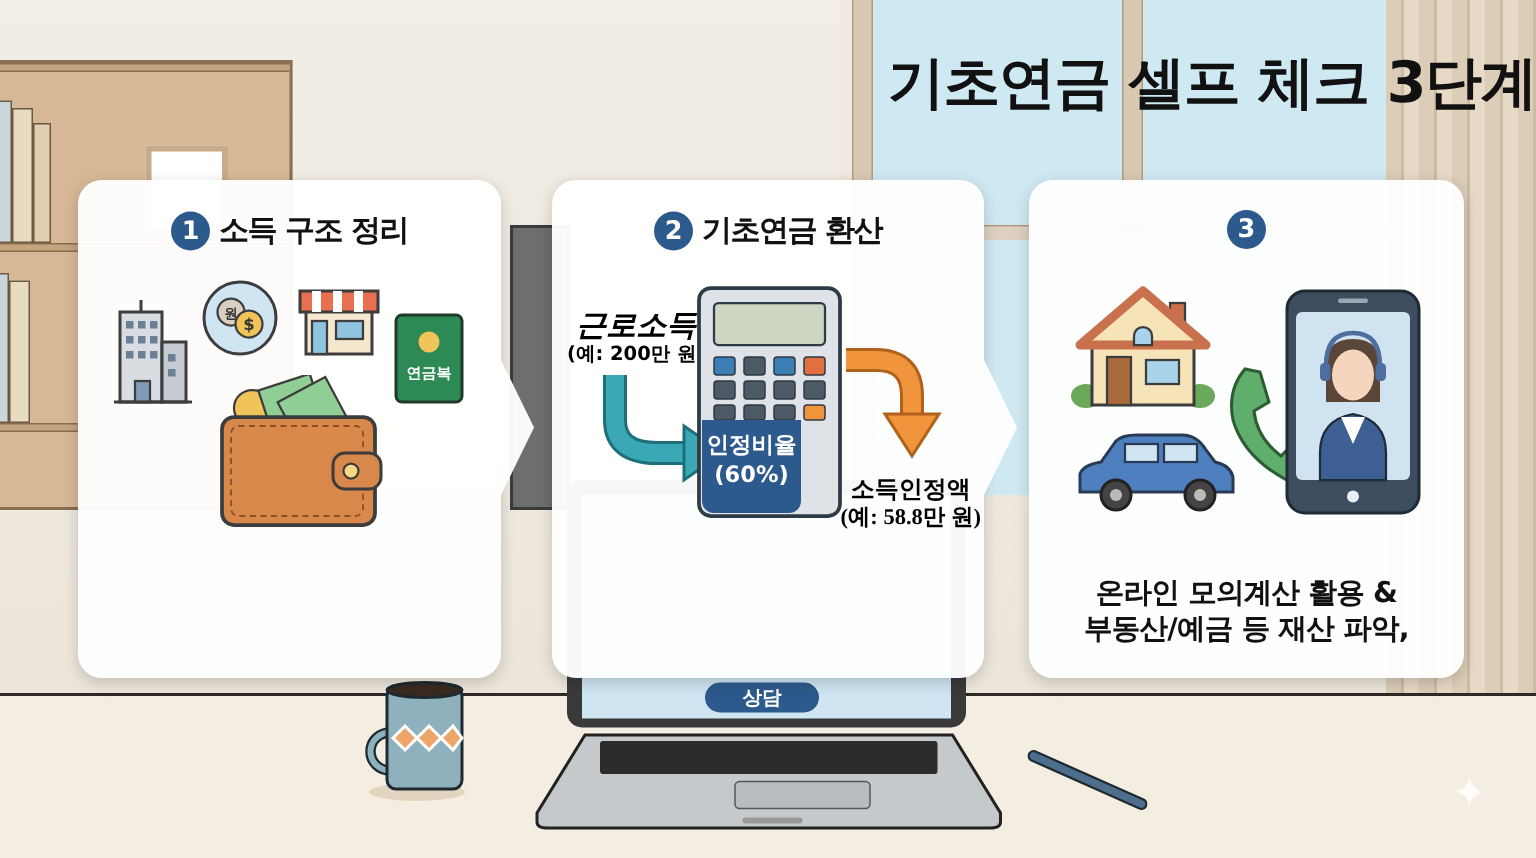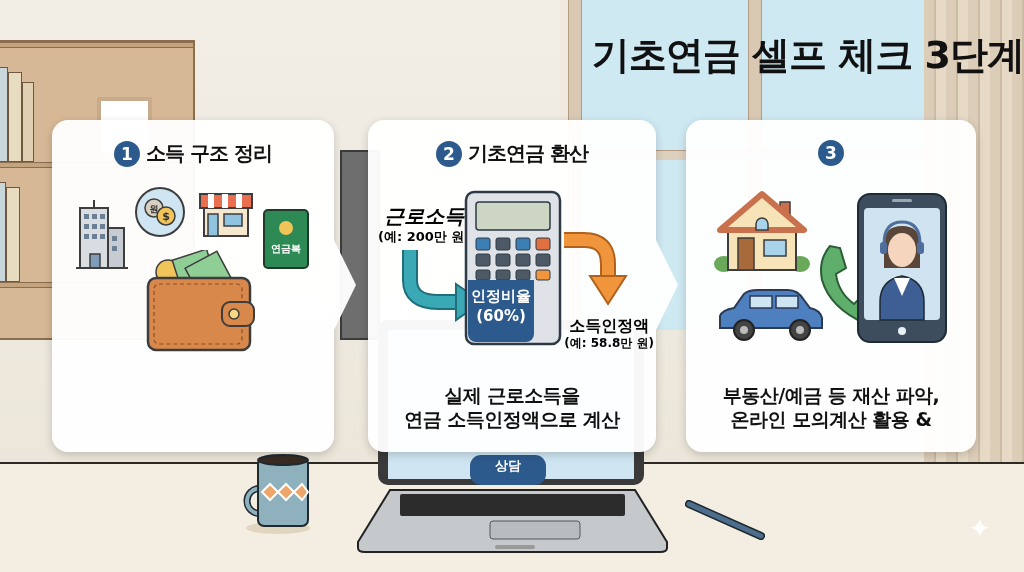--- a/index.html
+++ b/index.html
@@ -40,28 +40,28 @@
 
   
   .icon { position: absolute; }
 
   
   .c2-in-label { position: absolute; left: 10px; top: 84px; text-align: center; line-height: 1.25; }
   .c2-in-label .l1 { font-size: 20px; font-weight: 700; font-style: italic; }
   .c2-in-label .l2 { font-size: 13px; font-weight: 700; }
   .c2-out-label { position: absolute; right: 2px; top: 196px; text-align: center; line-height: 1.25; }
   .c2-out-label .l1 { font-size: 16px; font-weight: 700; }
-  .c2-out-label .l2 { font-size: 12px; font-weight: 700; }
+  .c2-out-label .l2 { font-size: 15px; font-weight: 700; font-family: Liberation Serif, serif; }
   .calc-panel { position: absolute; left: 100px; top: 160px; width: 66px; height: 62px; background: #2d5a8c; border-radius: 0 0 8px 8px;
     color: #fff; text-align: center; font-weight: 700; font-size: 15px; line-height: 1.35; padding-top: 6px; }
 
   
   .laptop-screen { position: absolute; left: 378px; top: 320px; width: 266px; height: 165px; background: #3a3a3a; border-radius: 10px; }
   .laptop-screen .inner { position: absolute; left: 10px; top: 10px; right: 10px; bottom: 6px; background: #cfe6f2; }
-  .laptop-btn { position: absolute; left: 470px; top: 455px; width: 76px; height: 30px; border-radius: 11px; background: #2d5a8c; color: #fff;
+  .laptop-btn { position: absolute; left: 470px; top: 455px; width: 76px; height: 20px; border-radius: 11px; background: #2d5a8c; color: #fff;
     font-size: 13px; font-weight: 700; text-align: center; line-height: 22px; }
   .laptop-base { position: absolute; left: 355px; top: 488px; width: 315px; height: 66px; }
 
   .sparkle { position: absolute; left: 968px; top: 512px; width: 30px; height: 30px; color: #fff; font-size: 28px; opacity: 0.9; }
 </style>
 </head>
 <body>
 
 <div class="scene">
   <div class="wall"></div>
@@ -233,24 +233,20 @@
     <path d="M0 12 L20 12 Q44 12 44 36 L44 50" fill="none" stroke="#b0621d" stroke-width="16"></path>
     <path d="M0 12 L20 12 Q44 12 44 36 L44 50" fill="none" stroke="#f0953c" stroke-width="12"></path>
     <polygon points="26,48 62,48 44,76" fill="#f0953c" stroke="#b0621d" stroke-width="2"></polygon>
   </svg>
 
   <div class="c2-out-label">
     <div class="l1">소득인정액</div>
     <div class="l2">(예: 58.8만 원)</div>
   </div>
 
-  <div class="card-desc">
-    <div>실제 근로소득을</div>
-    <div>연금 소득인정액으로 계산</div>
-  </div>
 </div>
 
 <div class="card" id="card3">
   <div class="card-head">
     <span class="step-num">3</span>
   </div>
 
   <svg class="icon" style="left:28px;top:70px;" width="96" height="82" viewBox="0 0 96 82">
     <ellipse cx="10" cy="74" rx="10" ry="8" fill="#6aa85a"></ellipse>
       <ellipse cx="86" cy="74" rx="10" ry="8" fill="#6aa85a"></ellipse>
@@ -284,18 +280,18 @@
     <path d="M24 110 Q24 88 46 84 Q68 88 68 110 L68 128 L24 128 Z" fill="#3e5f93" stroke="#1e2a36" stroke-width="1.5"></path>
     <polygon points="38,86 46,104 54,86" fill="#fff"></polygon>
     <path d="M28 56 Q26 34 46 34 Q66 34 64 56 L64 76 L28 76 Z" fill="#5a4638"></path>
     <ellipse cx="46" cy="58" rx="14" ry="17" fill="#f5d5be"></ellipse>
     <path d="M28 52 Q28 30 46 30 Q64 30 64 52" fill="none" stroke="#4e6e9e" stroke-width="3"></path>
     <rect x="24" y="50" width="7" height="12" rx="3" fill="#4e6e9e"></rect>
     <rect x="61" y="50" width="7" height="12" rx="3" fill="#4e6e9e"></rect>
   </svg>
 
   <div class="card-desc">
+    <div>온라인 모의계산 활용 &amp;</div>
     <div>부동산/예금 등 재산 파악,</div>
-    <div>온라인 모의계산 활용 &amp;</div>
   </div>
 </div>
 
 <div class="sparkle">✦</div>
 
 </body></html>

